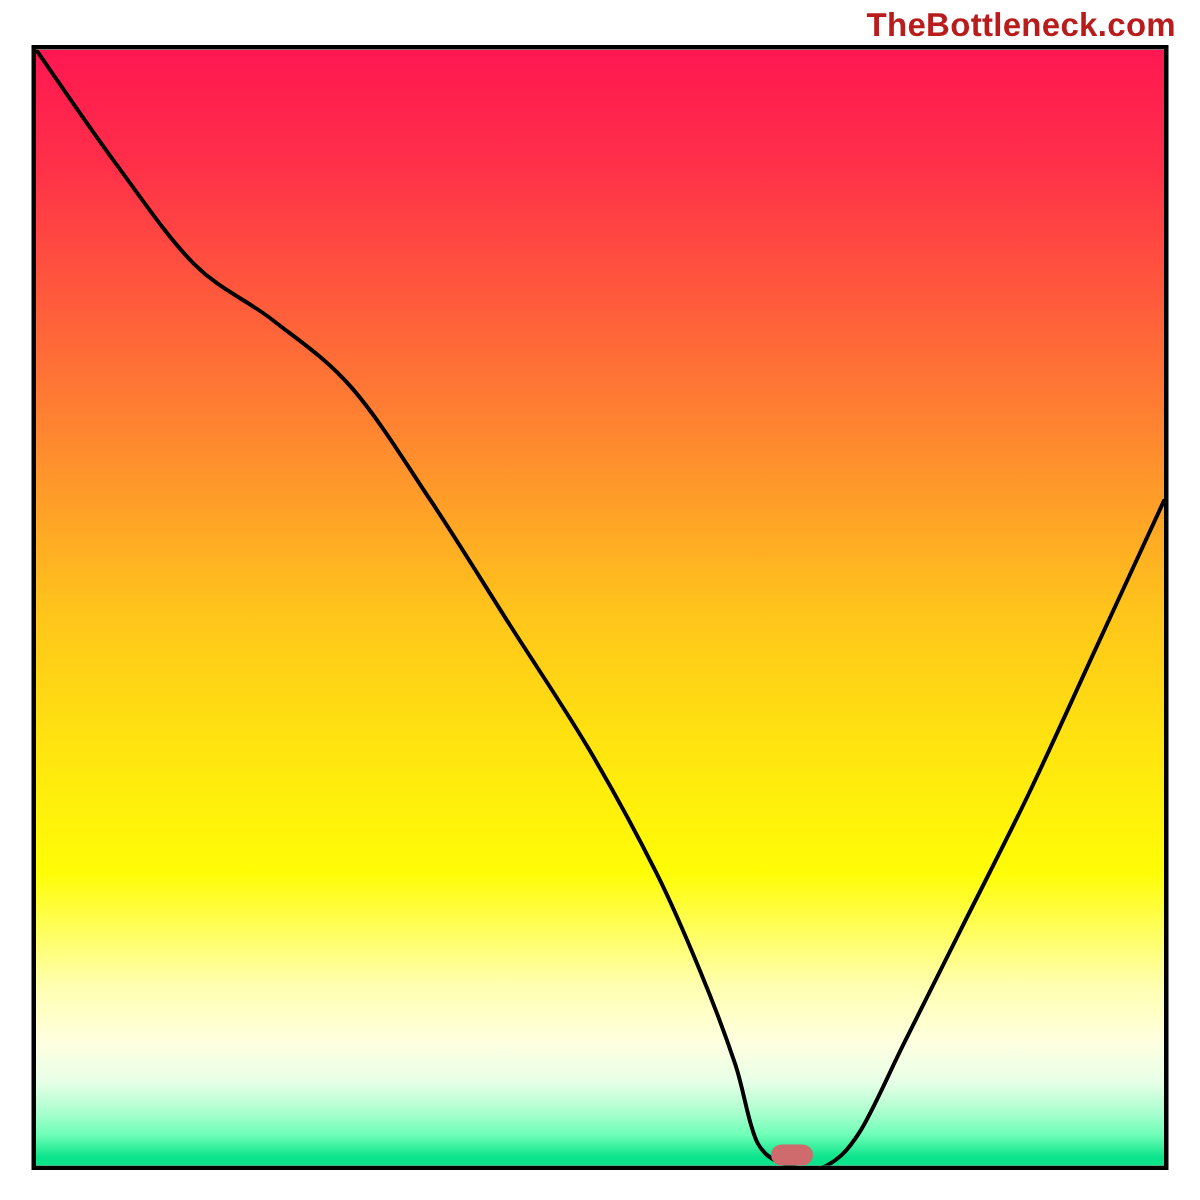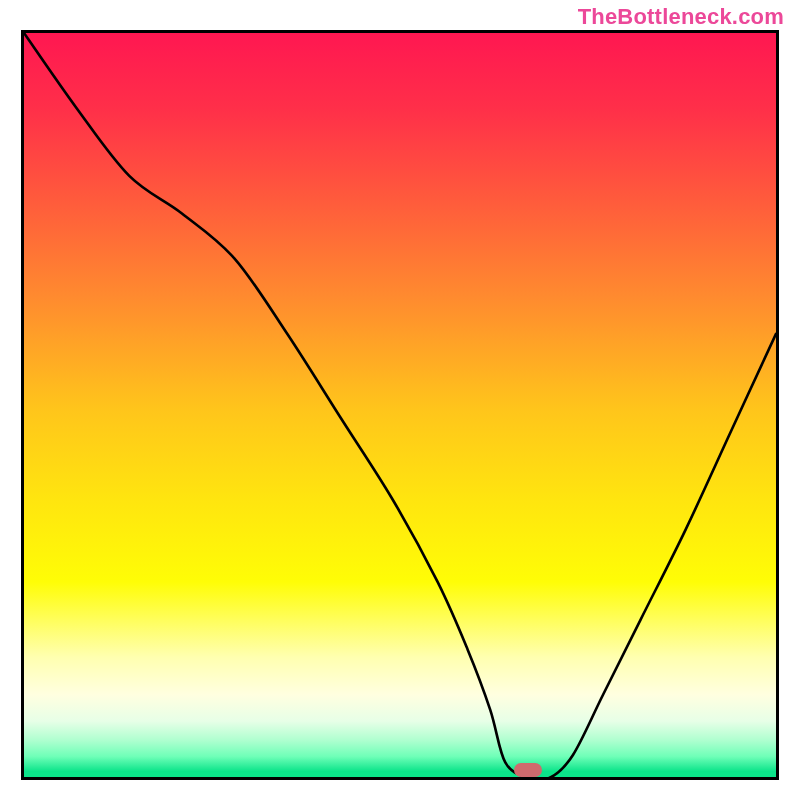--- a/index.html
+++ b/index.html
@@ -14,21 +14,21 @@
     position: relative;
     width: 800px;
     height: 800px;
   }
   .watermark {
     position: absolute;
     top: 4px;
     right: 16px;
     font-size: 22px;
     font-weight: bold;
-    color: #ec4899;
+    color: #b91c1c;
     letter-spacing: 0.2px;
   }
   .plot {
     position: absolute;
     left: 21px;
     top: 30px;
     width: 758px;
     height: 750px;
     border: 3px solid #000;
     box-sizing: border-box;

